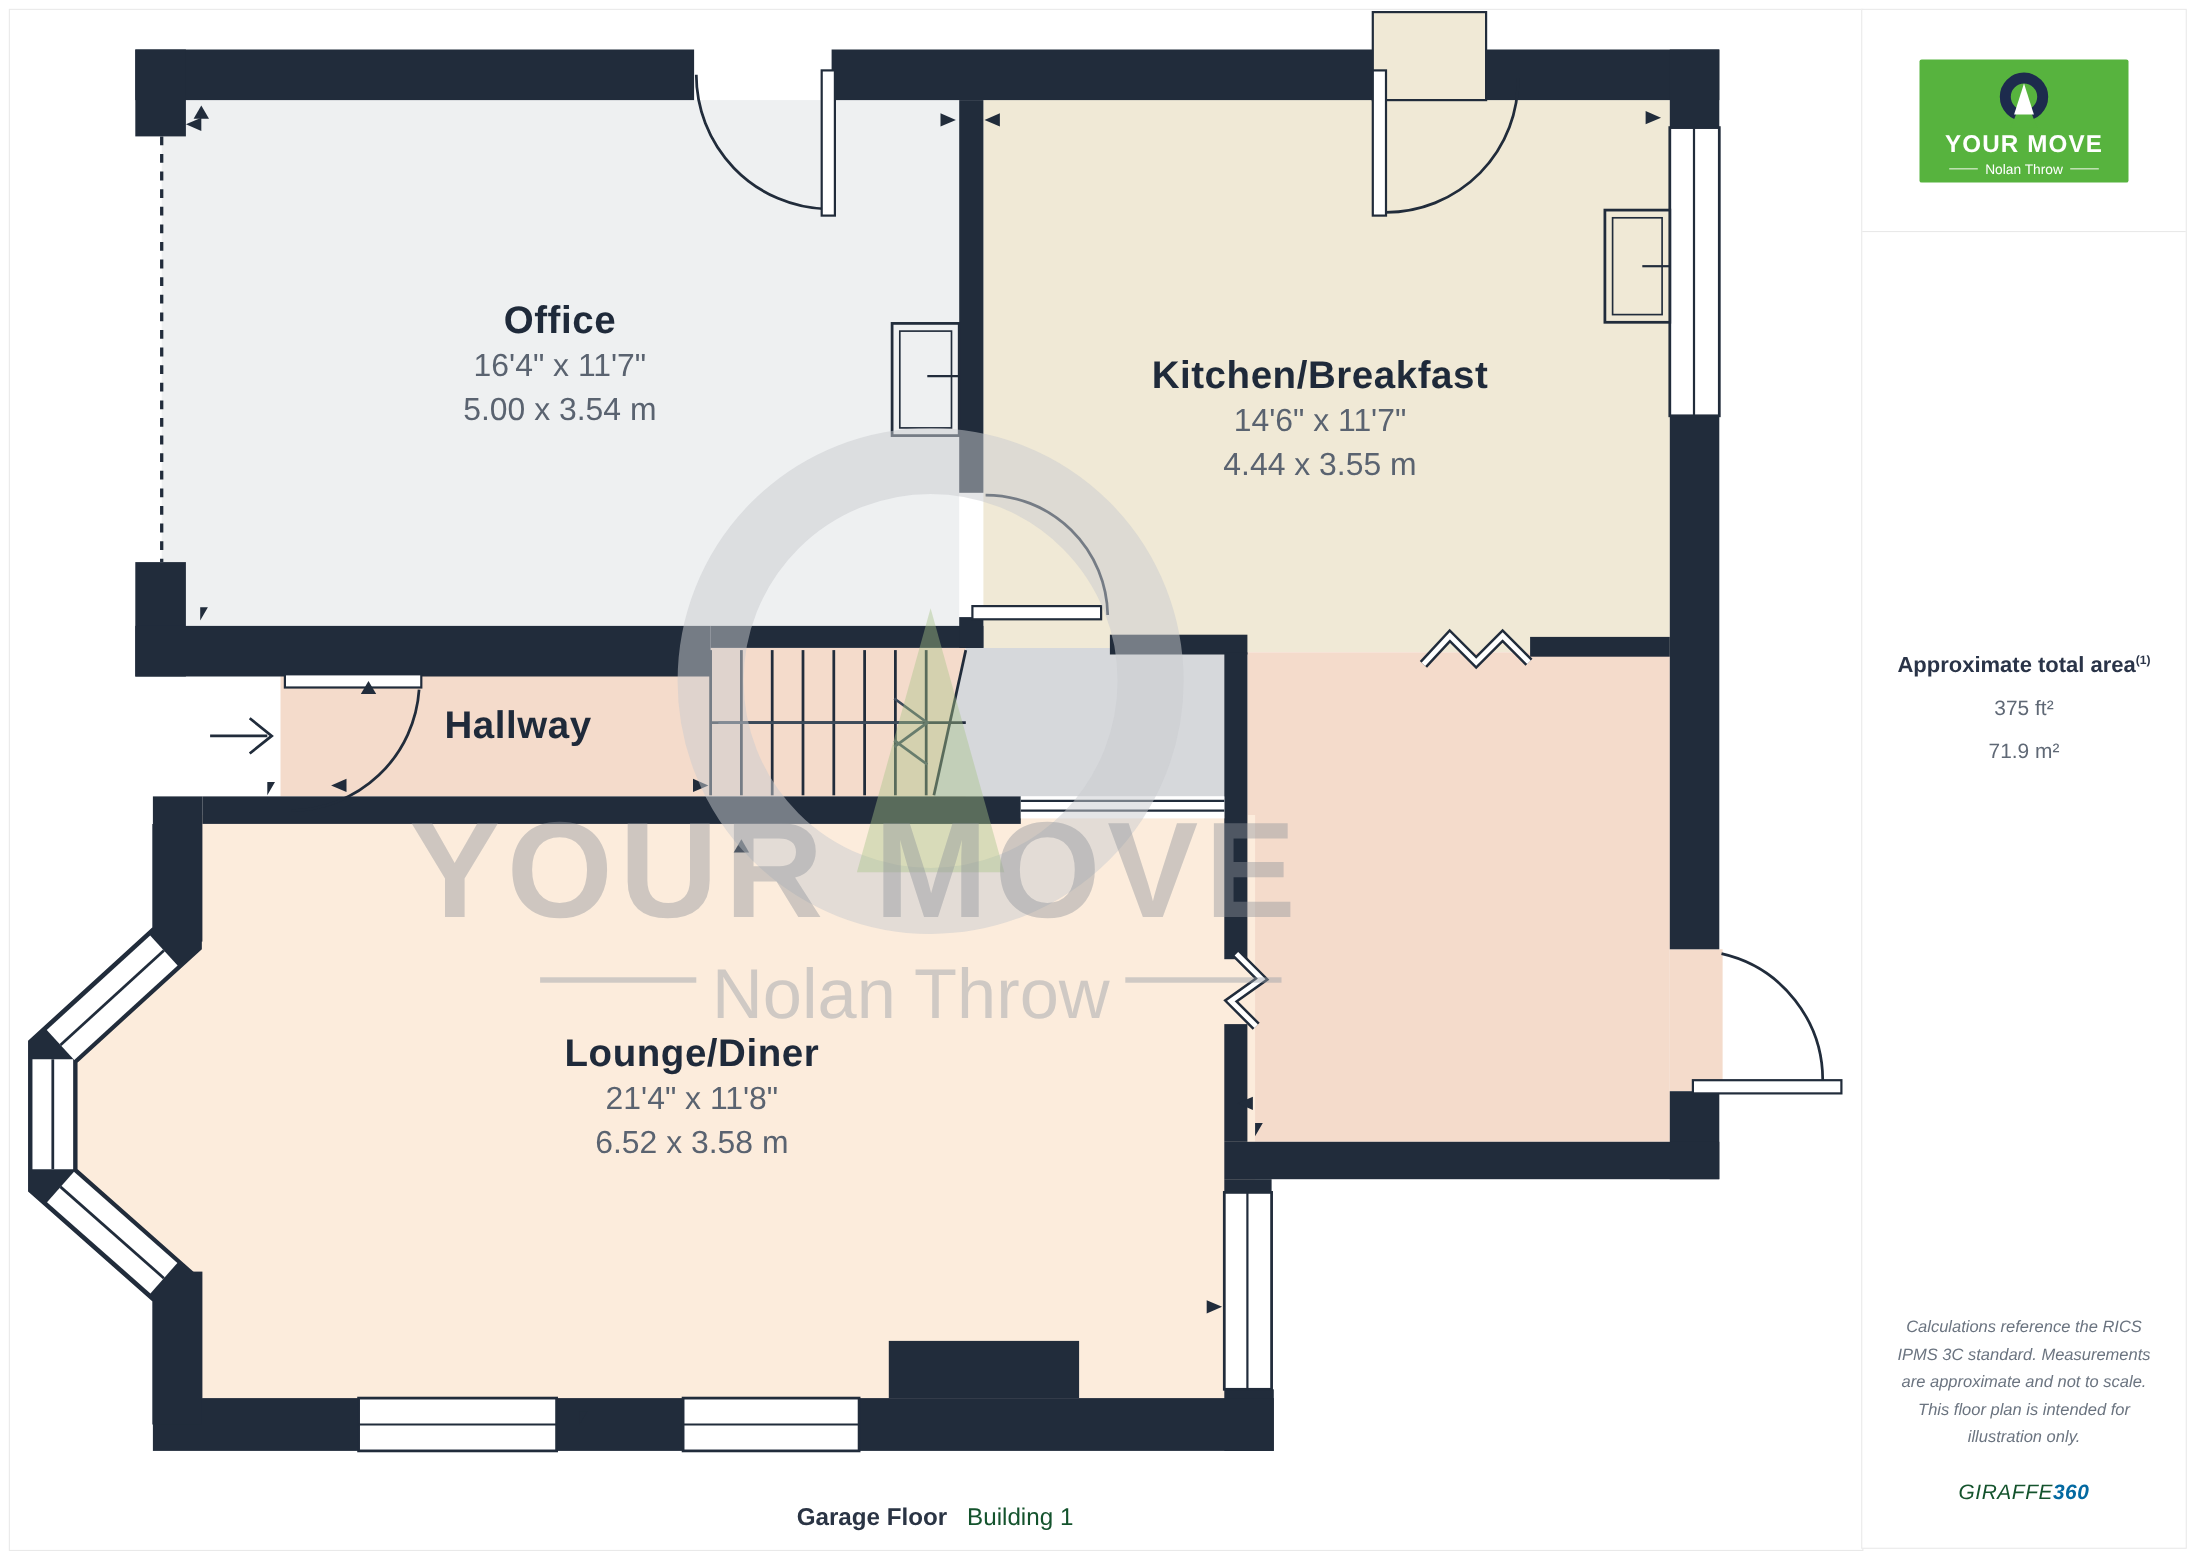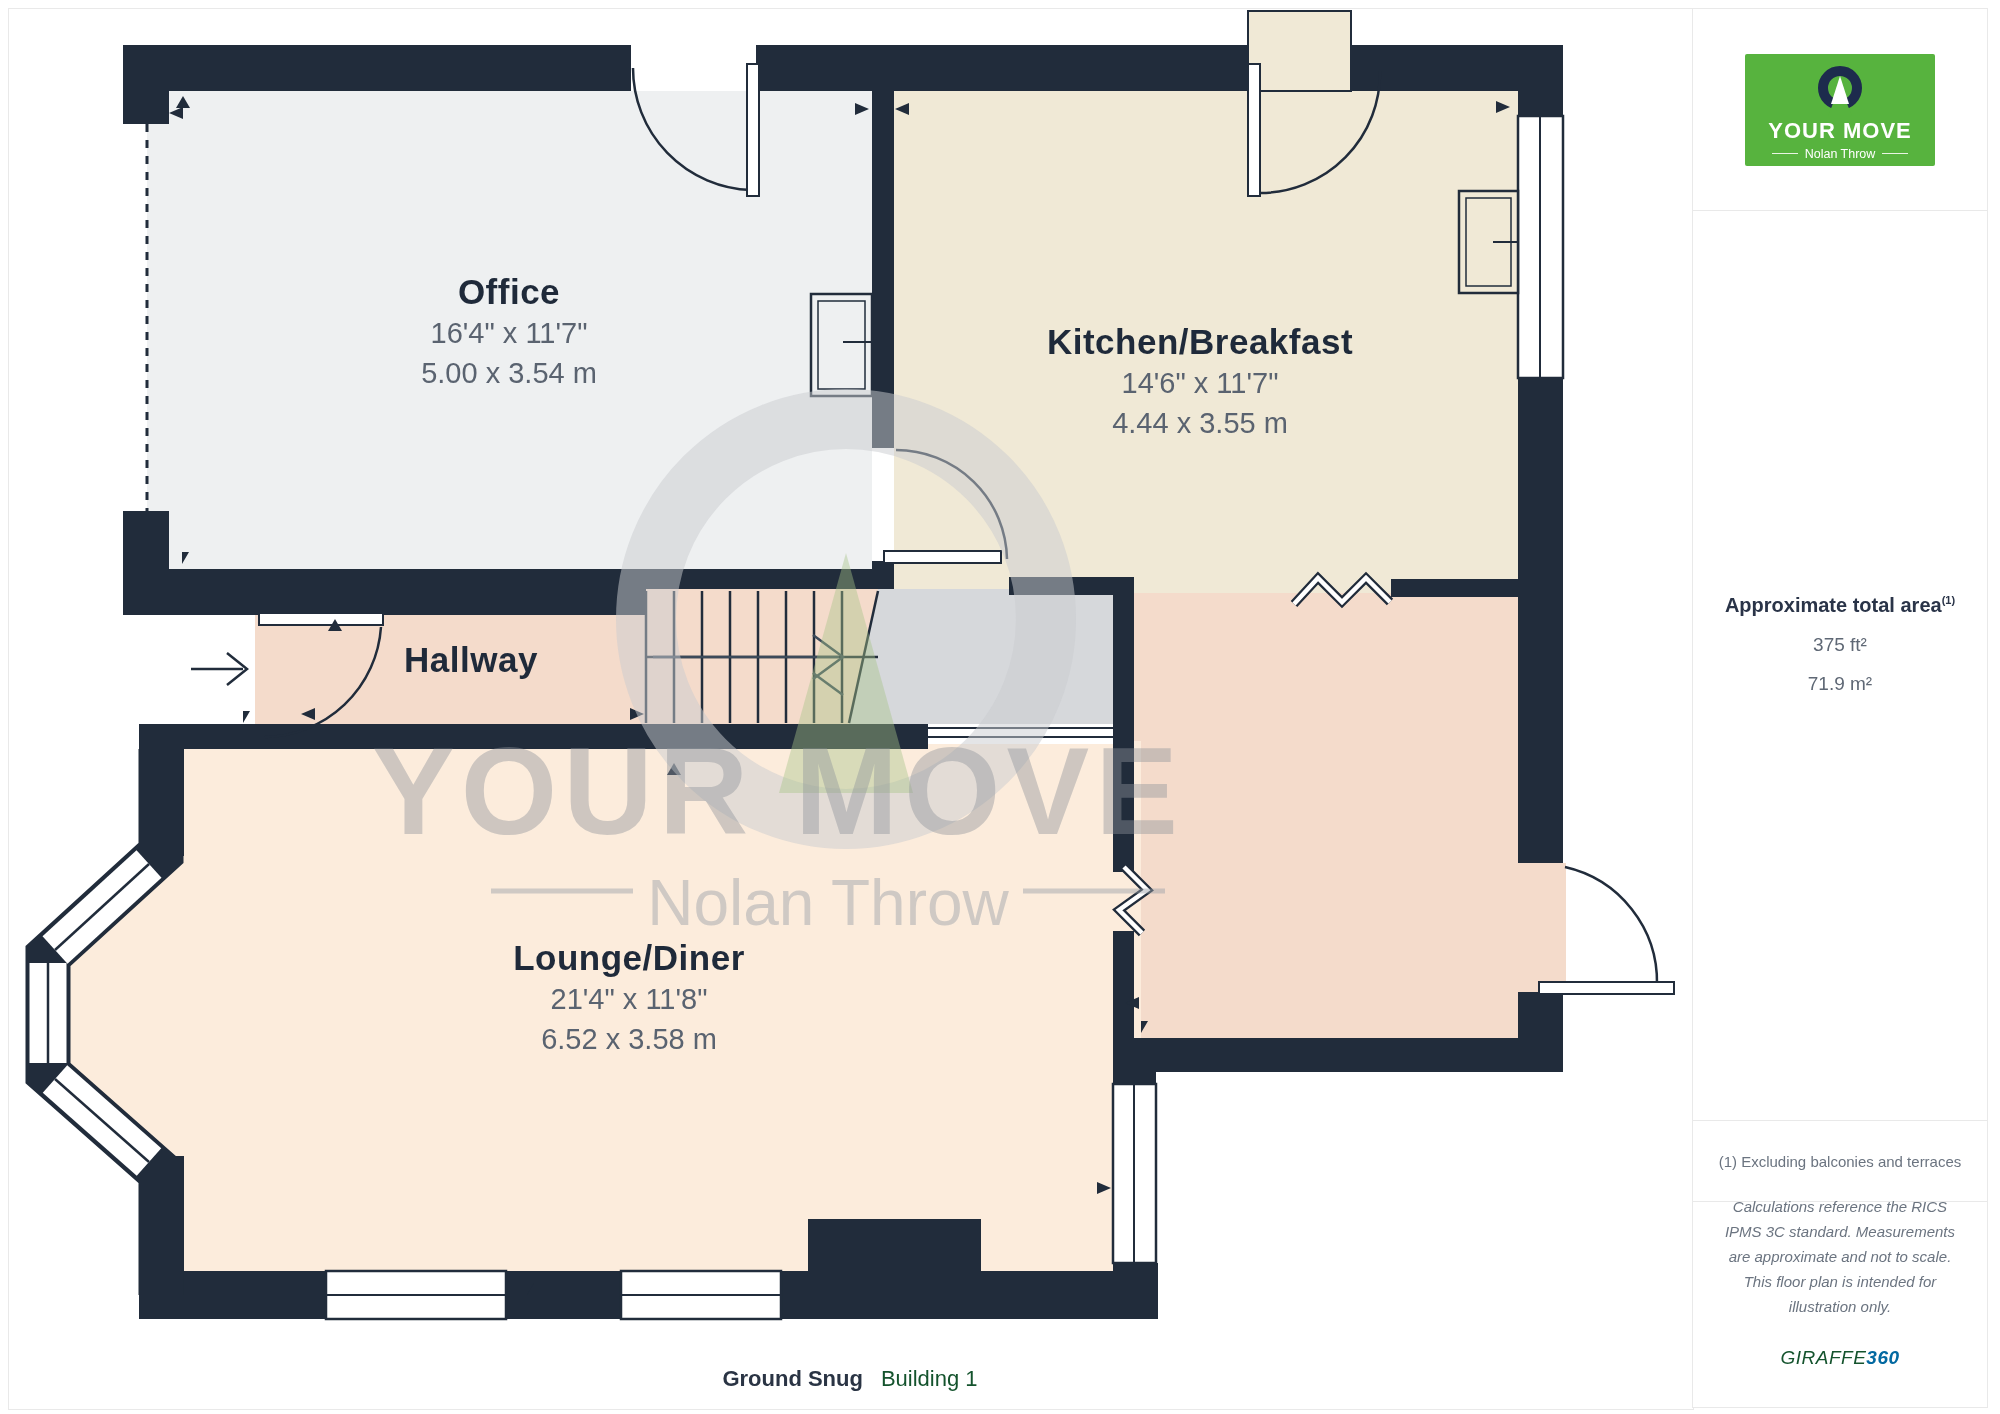--- a/index.html
+++ b/index.html
@@ -229,21 +229,21 @@
     <div class="room-name">Hallway</div>
   </div>
   <div class="room-label" style="left:620px;top:928px;">
     <div class="room-name">Lounge/Diner</div>
     <div class="room-dim">21'4" x 11'8"</div>
     <div class="room-dim">6.52 x 3.58 m</div>
   </div>
 </div>
 
 <div id="footer-label">
-  <span class="floor">Ground Snug</span><span class="building">Building 1</span>
+  <span class="floor">Garage Floor</span><span class="building">Building 1</span>
 </div>
 
 <div id="sidebar">
   <div class="sect-logo">
     <div id="logo-card">
       <svg width="62" height="52" viewBox="0 0 62 52">
         <circle cx="31" cy="24" r="17" fill="none" stroke="#1d2b4d" stroke-width="10"></circle>
         <polygon points="31,22 19,52 43,52" fill="#57b33e"></polygon>
         <polygon points="31,12 22,40 40,40" fill="#ffffff"></polygon>
       </svg>
@@ -257,23 +257,20 @@
   </div>
 
   <div class="sect-area">
     <div class="area-title">
       <span>Approximate total area</span><sup>(1)</sup>
     </div>
     <div class="area-val">375 ft²</div>
     <div class="area-val">71.9 m²</div>
   </div>
 
-  <div class="sect-footnote">
-    <div class="footnote-text">(1) Excluding balconies and terraces</div>
-  </div>
 
   <div class="sect-disclaimer">
     <div class="disclaimer-text">Calculations reference the RICS IPMS 3C standard. Measurements are approximate and not to scale. This floor plan is intended for illustration only.</div>
     <div class="brand-line">
       <span class="brand-word">GIRAFFE</span><span class="brand-number">360</span>
     </div>
   </div>
 </div>
 
 </body></html>

